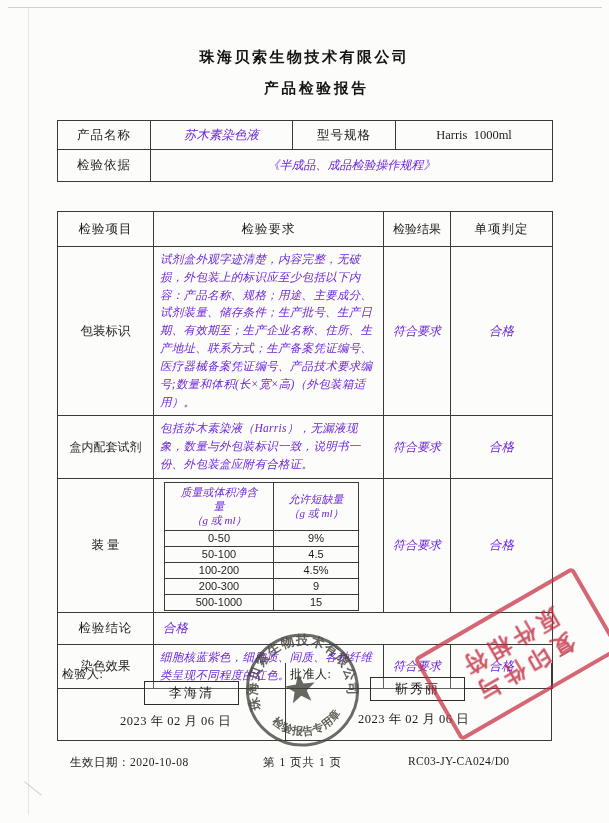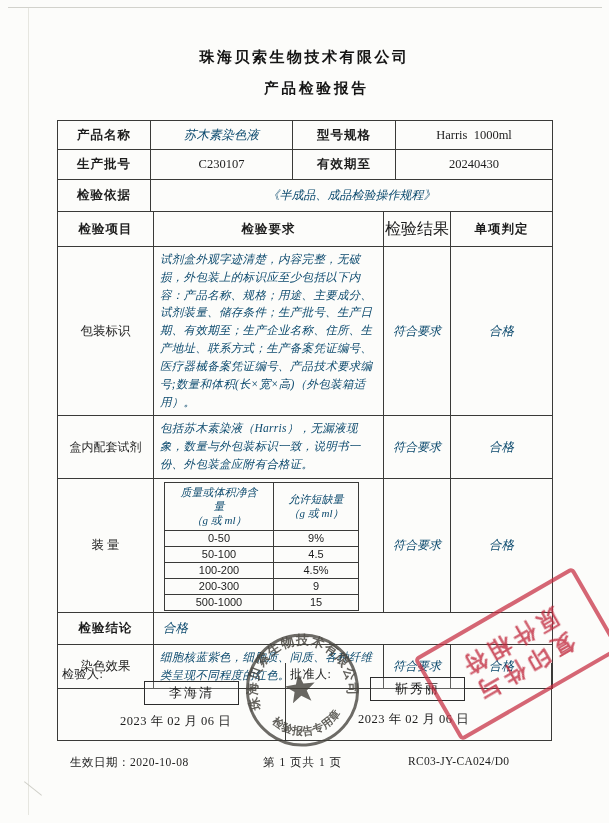--- a/index.html
+++ b/index.html
@@ -26,22 +26,22 @@
   }
 
   table { border-collapse:collapse; table-layout:fixed; position:absolute; left:57px; }
   td {
     border:1px solid #3a3a38; font-size:12.5px; text-align:center;
     vertical-align:middle; padding:0; overflow:hidden; color:#1d1d1d;
   }
   .t1 { top:120px; width:495px; }
   .t2 { top:211px; width:495px; }
 
-  .label-cell { letter-spacing:1px;font-weight:bold; }
-  .kai { font-style:italic; color:#0c4a6e; }
+  .label-cell { letter-spacing:1px; }
+  .kai { font-style:italic; color:#6d28d9; }
   .pre { white-space:pre; }
   .req-cell {
     text-align:left; padding:4px 6px; font-size:11.5px; line-height:1.55;
     letter-spacing:0.3px;
   }
   .concl-cell { text-align:left; padding-left:9px; font-size:12.5px; }
 
   .inner-table {
     position:static; border-collapse:collapse; table-layout:fixed;
     margin:3px 0 0 10px; width:194px;
@@ -101,45 +101,39 @@
         <col style="width:103px">
         <col style="width:157px">
       </colgroup>
     <tbody>
         <tr style="height:29px">
       <td class="label-cell">产品名称</td>
       <td class="kai">苏木素染色液</td>
       <td class="label-cell">型号规格</td>
       <td class="pre">Harris  1000ml</td>
     </tr>
-    <tr style="height:30px">
-      <td class="label-cell">生产批号</td>
-      <td>C230107</td>
-      <td class="label-cell">有效期至</td>
-      <td>20240430</td>
-    </tr>
     <tr style="height:32px">
       <td class="label-cell">检验依据</td>
       <td colspan="3" class="kai" style="font-size:12px">《半成品、成品检验操作规程》</td>
     </tr>
   </tbody>
     </table>
 
   <table class="t2">
     <colgroup>
         <col style="width:96px">
         <col style="width:230px">
         <col style="width:67px">
         <col style="width:102px">
       </colgroup>
     <tbody>
         <tr style="height:35px">
       <td class="label-cell">检验项目</td>
       <td class="label-cell">检验要求</td>
-      <td style="font-size:16px">检验结果</td>
+      <td style="font-size:12px">检验结果</td>
       <td class="label-cell">单项判定</td>
     </tr>
     <tr style="height:133px">
       <td>包装标识</td>
       <td class="req-cell kai">试剂盒外观字迹清楚，内容完整，无破损，外包装上的标识应至少包括以下内容：产品名称、规格；用途、主要成分、试剂装量、储存条件；生产批号、生产日期、有效期至；生产企业名称、住所、生产地址、联系方式；生产备案凭证编号、医疗器械备案凭证编号、产品技术要求编号;数量和体积(长×宽×高)（外包装箱适用）。</td>
       <td class="kai" style="font-size:12px">符合要求</td>
       <td class="kai">合格</td>
     </tr>
     <tr style="height:50px">
       <td style="font-size:12px">盒内配套试剂</td>

